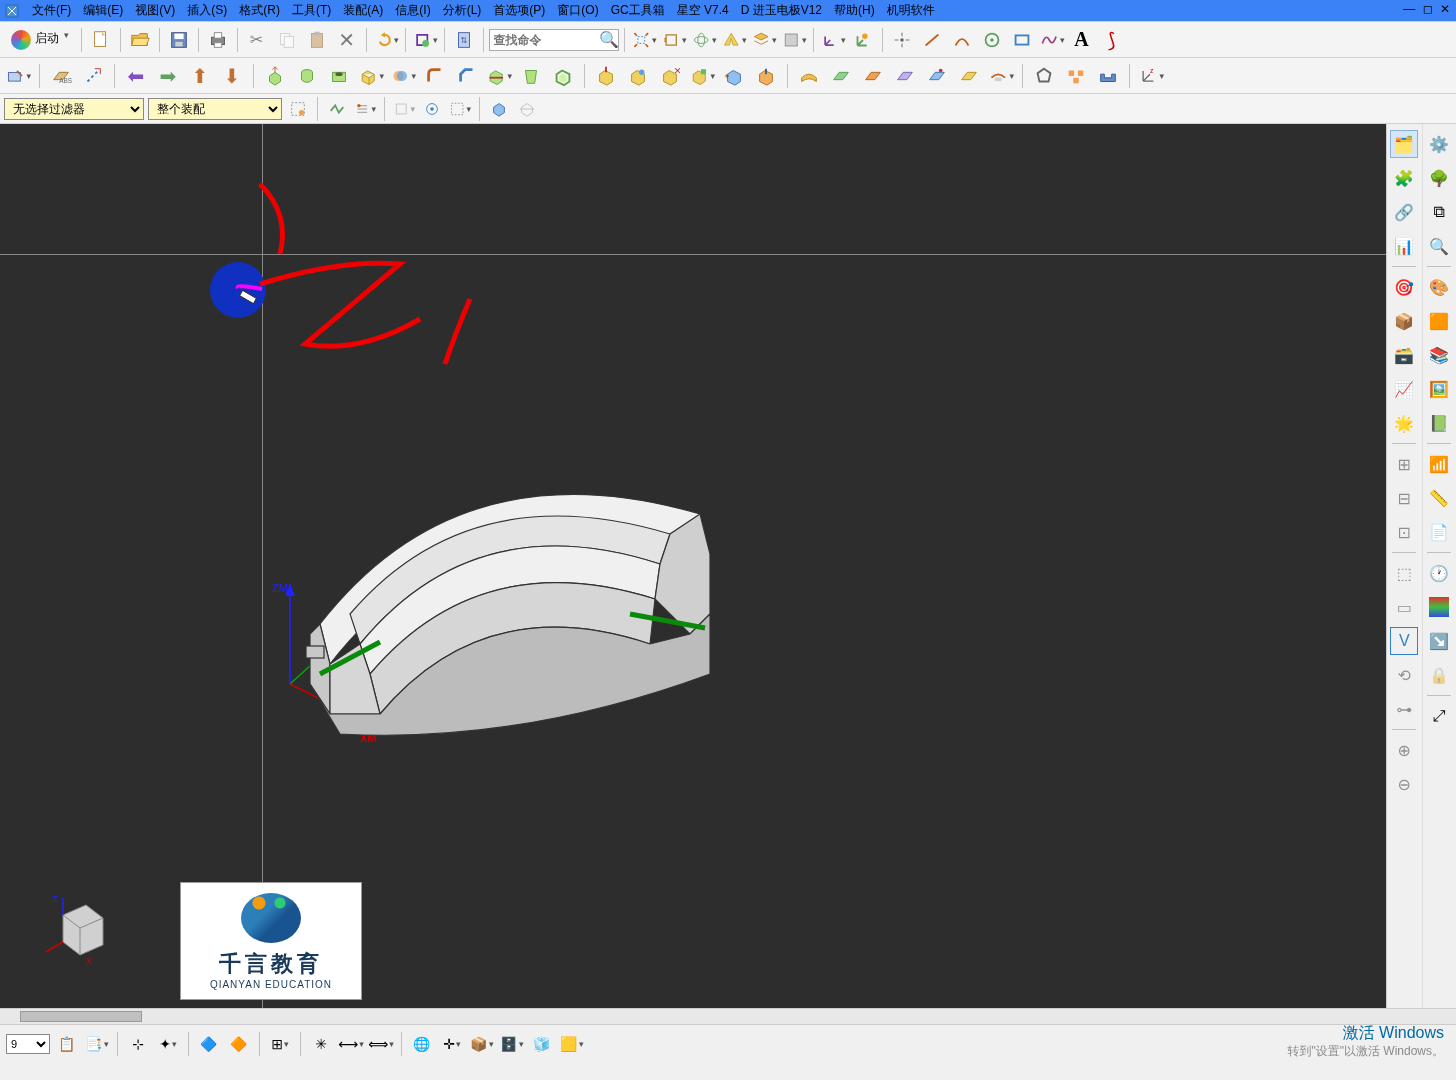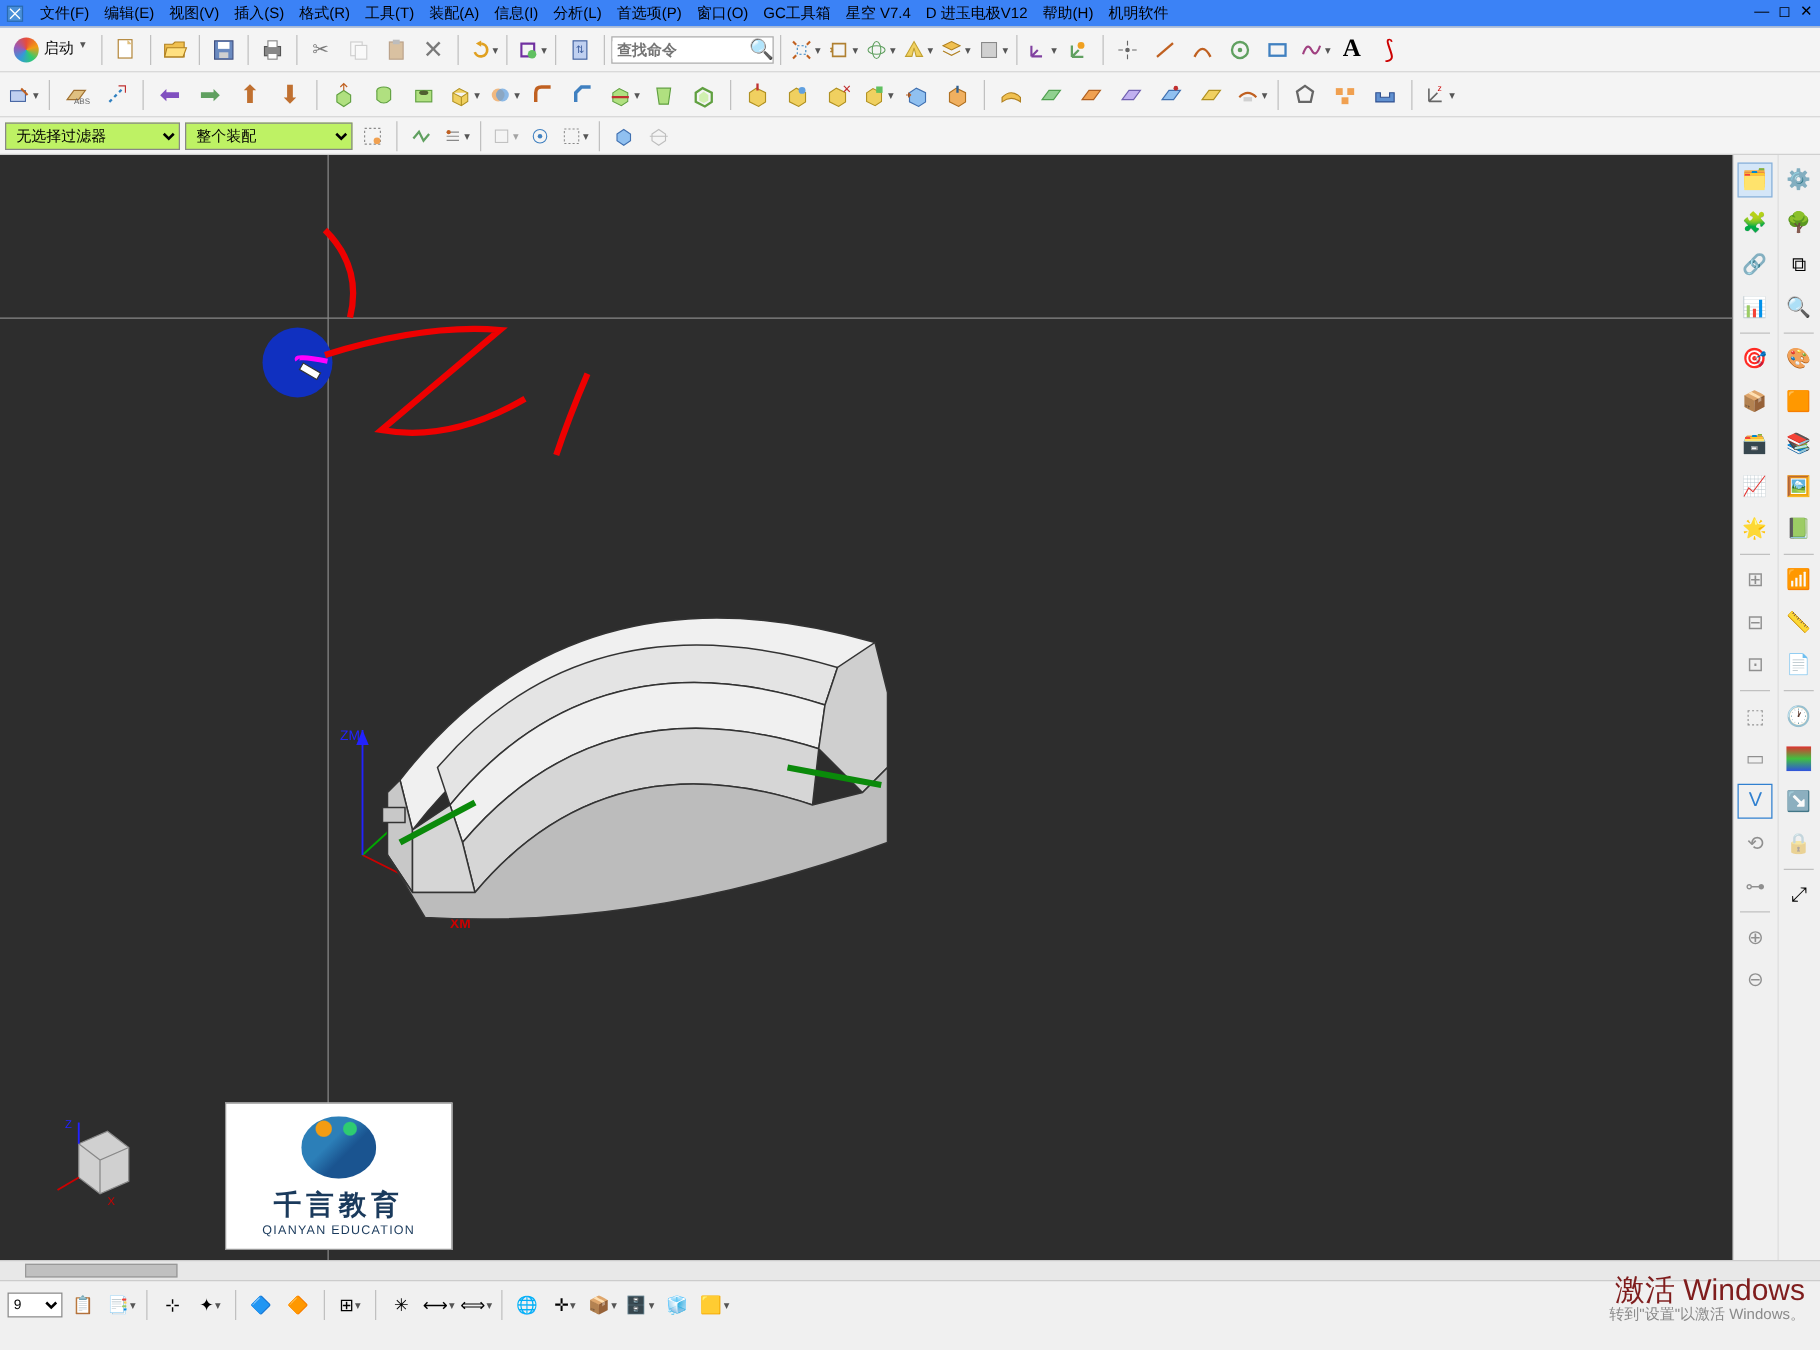--- a/index.html
+++ b/index.html
@@ -12,21 +12,21 @@
 .toolbar2 { height: 36px; background: #f4f4f4; border-bottom: 1px solid #d0d0d0; display: flex; align-items: center; padding: 2px 4px; gap: 4px; }
 .toolbar3 { height: 30px; background: #f4f4f4; border-bottom: 1px solid #d0d0d0; display: flex; align-items: center; padding: 2px 4px; gap: 4px; }
 .tbtn { width: 28px; height: 28px; display: flex; align-items: center; justify-content: center; border: 1px solid transparent; cursor: default; font-size: 16px; }
 .tbtn.small { width: 24px; height: 24px; font-size: 14px; }
 .sep { width: 1px; height: 24px; background: #c0c0c0; margin: 0 3px; }
 .launch-btn { display: flex; padding: 2px 6px; border: 1px solid transparent; cursor: default; font-size: 12px; gap: 4px; }
 .launch-icon { width: 20px; height: 20px; border-radius: 50%; background: conic-gradient(#e74c3c, #f39c12, #2ecc71, #3498db, #9b59b6, #e74c3c); }
 .search-box { display: flex; align-items: center; border: 1px solid #aaa; height: 22px; background: white; }
 .search-box input { border: none; outline: none; width: 110px; font-size: 12px; padding: 0 4px; font-weight: bold; }
 .search-box .search-icon { width: 18px; text-align: center; color: #666; }
-.dropdown { height: 22px; border: 1px solid #888; background: #bef264; font-size: 12px; padding: 0 4px; }
+.dropdown { height: 22px; border: 1px solid #888; background: #fef9c3; font-size: 12px; padding: 0 4px; }
 .main-area { position: relative; height: 884px; display: flex; }
 .viewport { flex: 1; background: #2d2d2d; position: relative; overflow: hidden; }
 .right-panels { width: 70px; background: #f0f0f0; display: flex; border-left: 1px solid #ccc; }
 .right-col { width: 35px; display: flex; flex-direction: column; align-items: center; padding-top: 6px; gap: 6px; }
 .right-col + .right-col { border-left: 1px solid #ddd; }
 .rbtn { width: 28px; height: 28px; display: flex; align-items: center; justify-content: center; font-size: 16px; border: 1px solid transparent; cursor: default; }
 .rsep { width: 24px; height: 1px; background: #c0c0c0; }
 .statusbar { height: 38px; background: #f0f0f0; border-top: 1px solid #ccc; display: flex; align-items: center; padding: 0 6px; gap: 4px; font-size: 12px; position: relative; }
 .sbtn { width: 26px; height: 26px; display: flex; align-items: center; justify-content: center; border: 1px solid transparent; cursor: default; font-size: 14px; }
 .sel { border: 1px solid #888; background: white; height: 20px; width: 44px; font-size: 11px; }
@@ -648,16 +648,16 @@
   <div class="sbtn">⟺<span class="drop-arrow">▾</span></div>
   <div class="sep"></div>
   <div class="sbtn">🌐</div>
   <div class="sbtn">✛<span class="drop-arrow">▾</span></div>
   <div class="sbtn">📦<span class="drop-arrow">▾</span></div>
   <div class="sbtn">🗄️<span class="drop-arrow">▾</span></div>
   <div class="sbtn">🧊</div>
   <div class="sbtn">🟨<span class="drop-arrow">▾</span></div>
 
   <div class="watermark">
-    <div style="font-size:24px;color:#7f1d1d">激活 Windows</div>
+    <div style="font-size:16px;color:#0369a1">激活 Windows</div>
     <div style="font-size:12px">转到"设置"以激活 Windows。</div>
   </div>
 </div>
 
 </body></html>

